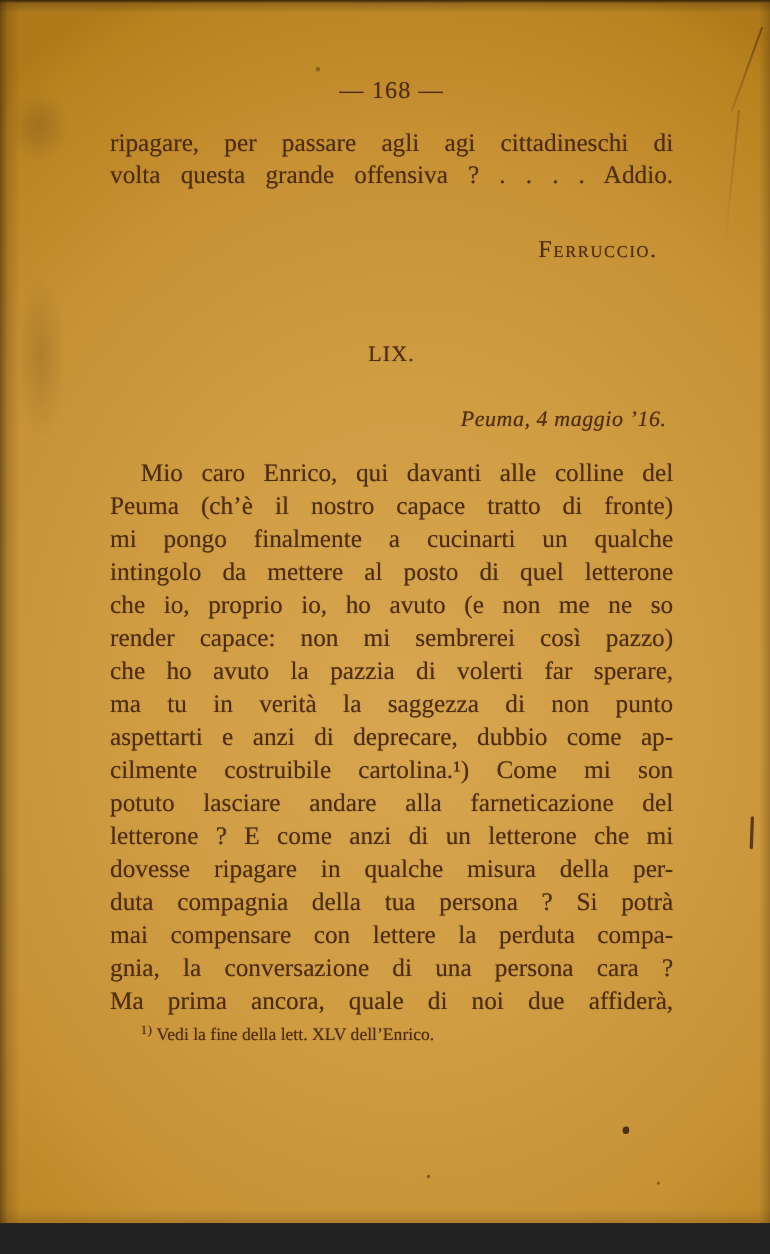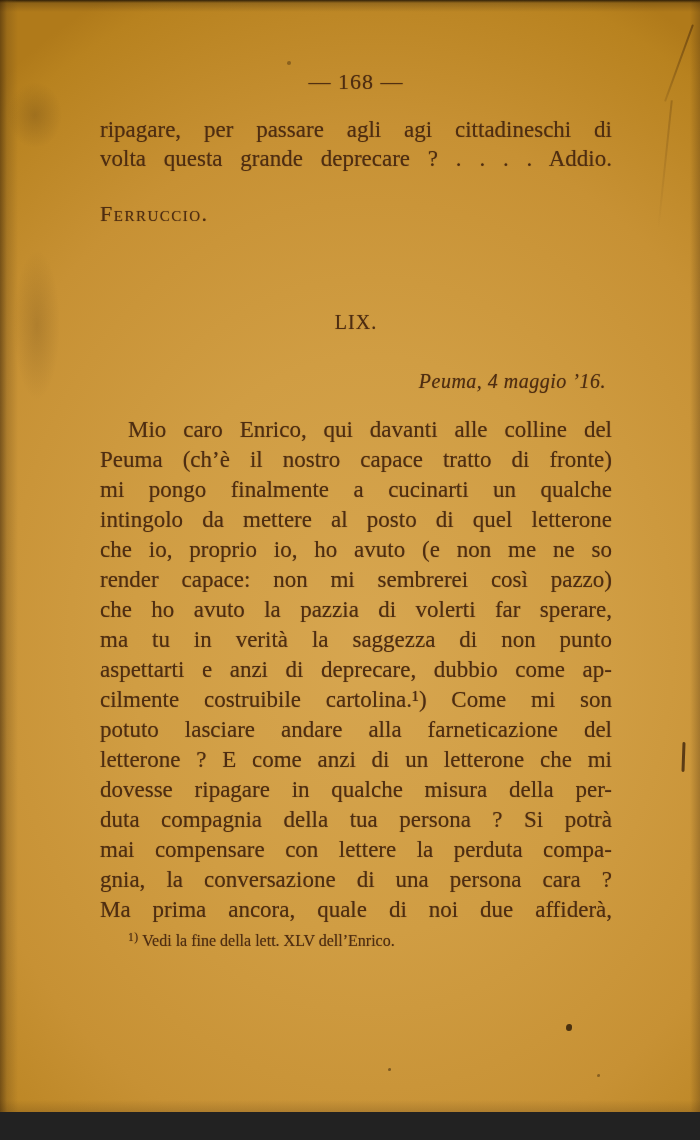--- a/index.html
+++ b/index.html
@@ -24,21 +24,21 @@
     top: 69px; text-align: center;
     font-size: 22px; line-height: 26px; letter-spacing: 1px;
   }
   .para-lines .line {
     text-align: justify;
     text-align-last: justify;
     white-space: nowrap;
   }
   .para-end { top: 115px; font-size: 23px; line-height: 29px; }
   .signature {
-    top: 200px; padding-right: 14px; box-sizing: border-box;
+    top: 213px; text-align: right; padding-right: 14px; box-sizing: border-box;
     font-variant: small-caps; font-size: 22px; letter-spacing: 1.5px; line-height: 27px;
   }
   .heading { top: 308px; text-align: center; font-size: 20px; letter-spacing: 1px; line-height: 28px; }
   .dateline {
     top: 368px; text-align: right; padding-right: 6px; box-sizing: border-box;
     font-style: italic; font-size: 20px; line-height: 26px; letter-spacing: 0.5px;
   }
   .body-para { top: 415px; font-size: 23px; line-height: 30px; }
   .body-para .line:first-child { text-indent: 28px; }
   .footnote { top: 925px; font-size: 16px; line-height: 24px; padding-left: 28px; box-sizing: border-box; }
@@ -72,21 +72,21 @@
 </style>
 </head>
 <body>
 
 <div class="page">
 
   <div class="textblock page-number ink">— 168 —</div>
 
   <div class="textblock para-end para-lines ink">
       <div class="line">ripagare, per passare agli agi cittadineschi di</div>
-      <div class="line">volta questa grande deprecare ? . . . . Addio.</div>
+      <div class="line">volta questa grande offensiva ? . . . . Addio.</div>
     </div>
 
   <div class="textblock signature ink">Ferruccio.</div>
 
   <div class="textblock heading ink">LIX.</div>
 
   <div class="textblock dateline ink">Peuma, 4 maggio ’16.</div>
 
   <div class="textblock body-para para-lines ink">
       <div class="line">Mio caro Enrico, qui davanti alle colline del</div>

